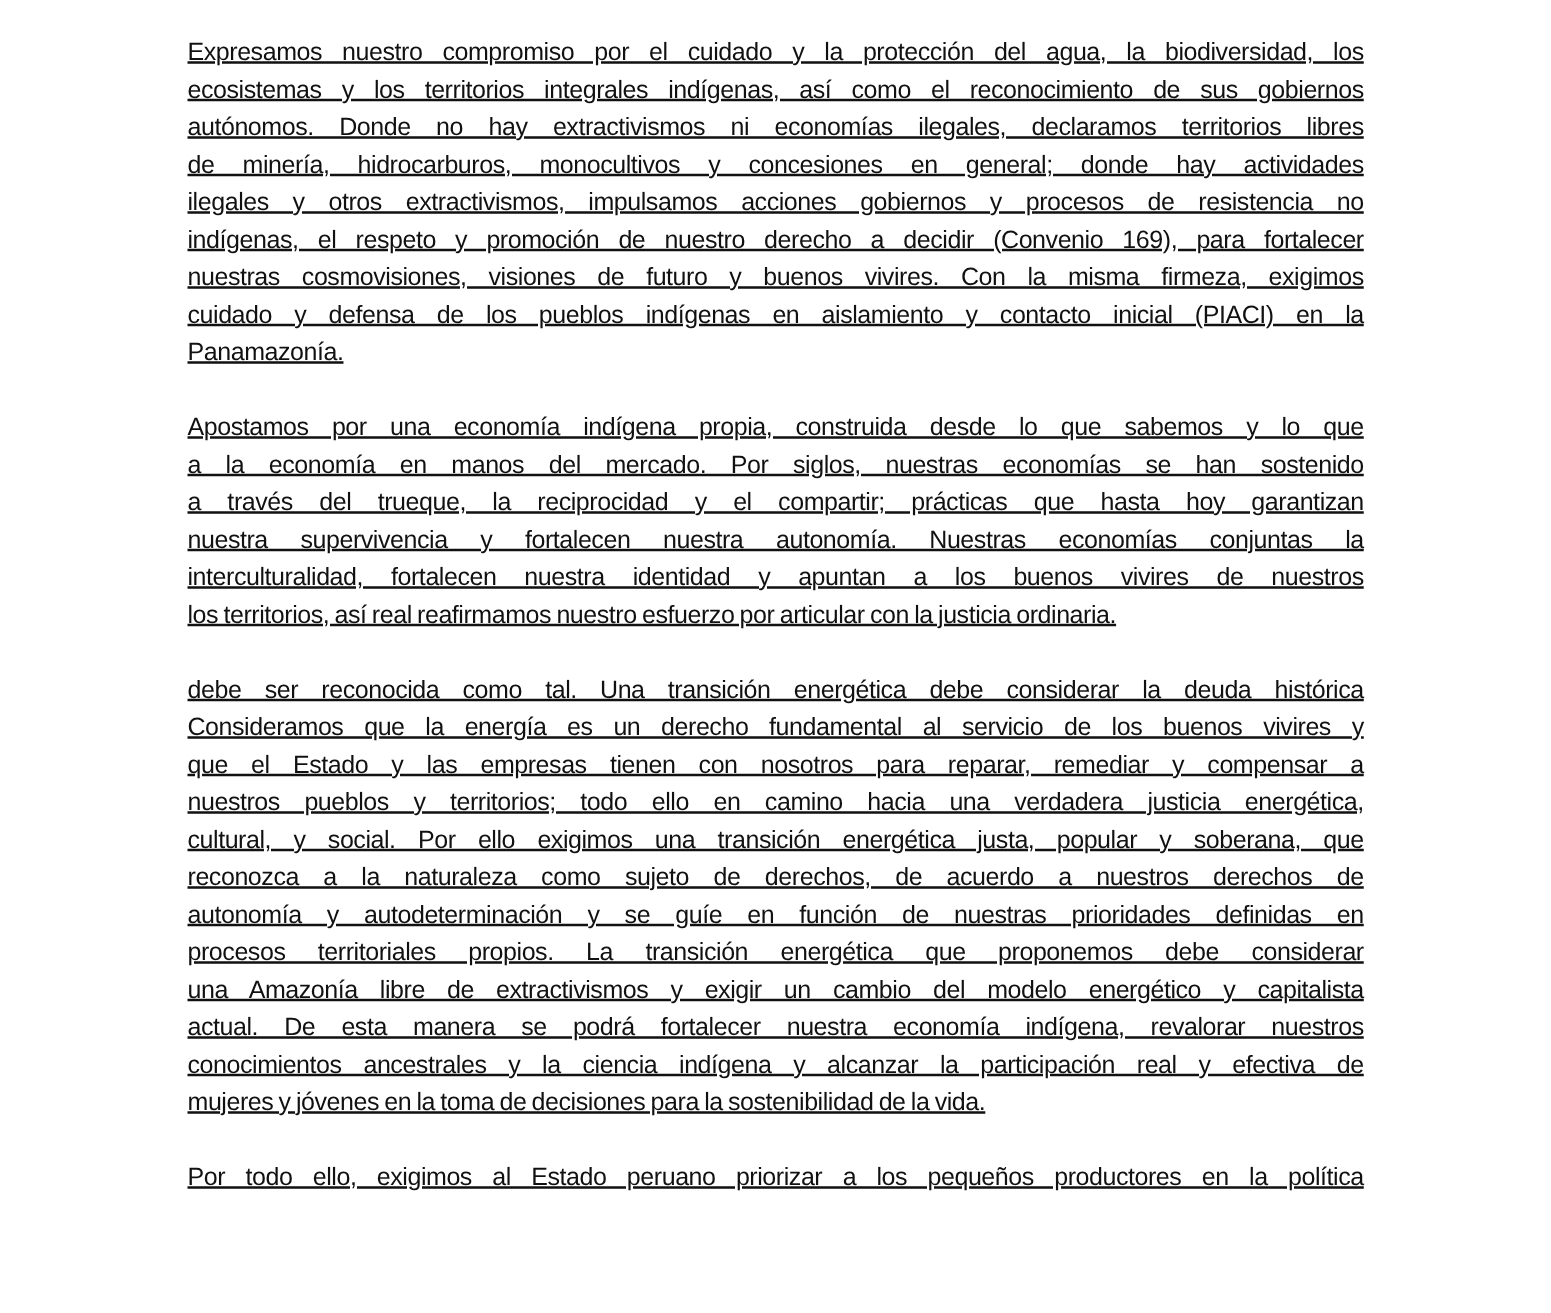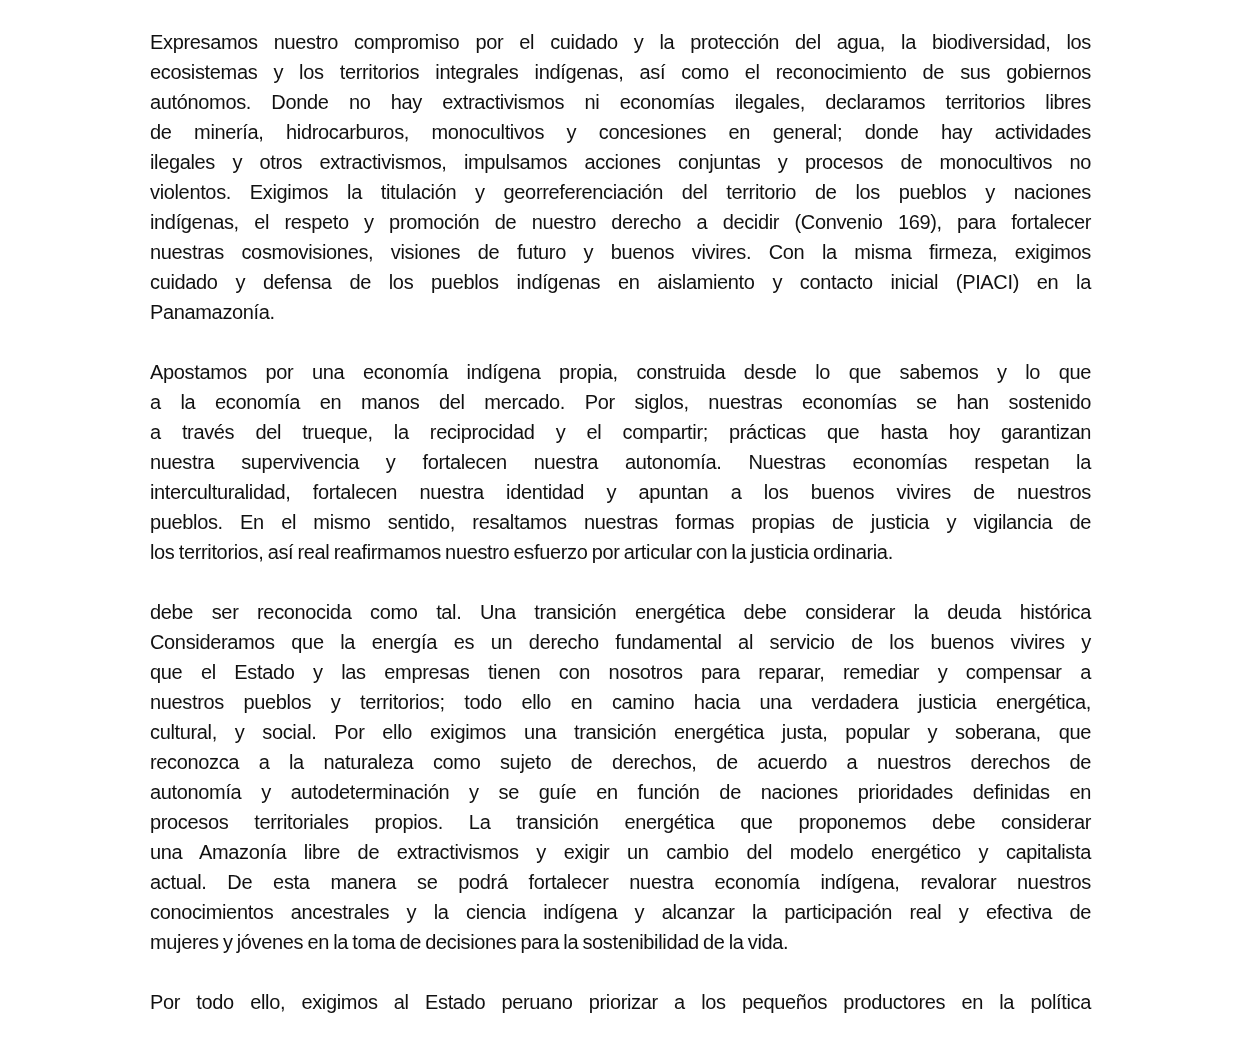--- a/index.html
+++ b/index.html
@@ -27,61 +27,60 @@
   }
   .line {
     display: block;
     height: 30px;
     line-height: 30px;
     white-space: nowrap;
     text-align: justify;
     text-align-last: justify;
     letter-spacing: -0.35px;
     word-spacing: -1px;
+    text-decoration: underline;
   }
   .line.last {
     text-align-last: left;
   }
 </style>
 </head>
 <body>
 
 <div class="page">
 
   <div class="paragraph">
     <span class="line">Expresamos nuestro compromiso por el cuidado y la protección del agua, la biodiversidad, los</span>
     <span class="line">ecosistemas y los territorios integrales indígenas, así como el reconocimiento de sus gobiernos</span>
     <span class="line">autónomos. Donde no hay extractivismos ni economías ilegales, declaramos territorios libres</span>
     <span class="line">de minería, hidrocarburos, monocultivos y concesiones en general; donde hay actividades</span>
-    <span class="line">ilegales y otros extractivismos, impulsamos acciones conjuntas y procesos de monocultivos no</span>
-    <span class="line">violentos. Exigimos la titulación y georreferenciación del territorio de los pueblos y naciones</span>
+    <span class="line">ilegales y otros extractivismos, impulsamos acciones gobiernos y procesos de resistencia no</span>
     <span class="line">indígenas, el respeto y promoción de nuestro derecho a decidir (Convenio 169), para fortalecer</span>
     <span class="line">nuestras cosmovisiones, visiones de futuro y buenos vivires. Con la misma firmeza, exigimos</span>
     <span class="line">cuidado y defensa de los pueblos indígenas en aislamiento y contacto inicial (PIACI) en la</span>
     <span class="line last">Panamazonía.</span>
   </div>
 
   <div class="paragraph">
     <span class="line">Apostamos por una economía indígena propia, construida desde lo que sabemos y lo que</span>
     <span class="line">a la economía en manos del mercado. Por siglos, nuestras economías se han sostenido</span>
     <span class="line">a través del trueque, la reciprocidad y el compartir; prácticas que hasta hoy garantizan</span>
-    <span class="line">nuestra supervivencia y fortalecen nuestra autonomía. Nuestras economías respetan la</span>
+    <span class="line">nuestra supervivencia y fortalecen nuestra autonomía. Nuestras economías conjuntas la</span>
     <span class="line">interculturalidad, fortalecen nuestra identidad y apuntan a los buenos vivires de nuestros</span>
-    <span class="line">pueblos. En el mismo sentido, resaltamos nuestras formas propias de justicia y vigilancia de</span>
     <span class="line last">los territorios, así real reafirmamos nuestro esfuerzo por articular con la justicia ordinaria.</span>
   </div>
 
   <div class="paragraph">
     <span class="line">debe ser reconocida como tal. Una transición energética debe considerar la deuda histórica</span>
     <span class="line">Consideramos que la energía es un derecho fundamental al servicio de los buenos vivires y</span>
     <span class="line">que el Estado y las empresas tienen con nosotros para reparar, remediar y compensar a</span>
     <span class="line">nuestros pueblos y territorios; todo ello en camino hacia una verdadera justicia energética,</span>
     <span class="line">cultural, y social. Por ello exigimos una transición energética justa, popular y soberana, que</span>
     <span class="line">reconozca a la naturaleza como sujeto de derechos, de acuerdo a nuestros derechos de</span>
-    <span class="line">autonomía y autodeterminación y se guíe en función de naciones prioridades definidas en</span>
+    <span class="line">autonomía y autodeterminación y se guíe en función de nuestras prioridades definidas en</span>
     <span class="line">procesos territoriales propios. La transición energética que proponemos debe considerar</span>
     <span class="line">una Amazonía libre de extractivismos y exigir un cambio del modelo energético y capitalista</span>
     <span class="line">actual. De esta manera se podrá fortalecer nuestra economía indígena, revalorar nuestros</span>
     <span class="line">conocimientos ancestrales y la ciencia indígena y alcanzar la participación real y efectiva de</span>
     <span class="line last">mujeres y jóvenes en la toma de decisiones para la sostenibilidad de la vida.</span>
   </div>
 
   <div class="paragraph">
     <span class="line">Por todo ello, exigimos al Estado peruano priorizar a los pequeños productores en la política</span>
   </div>

